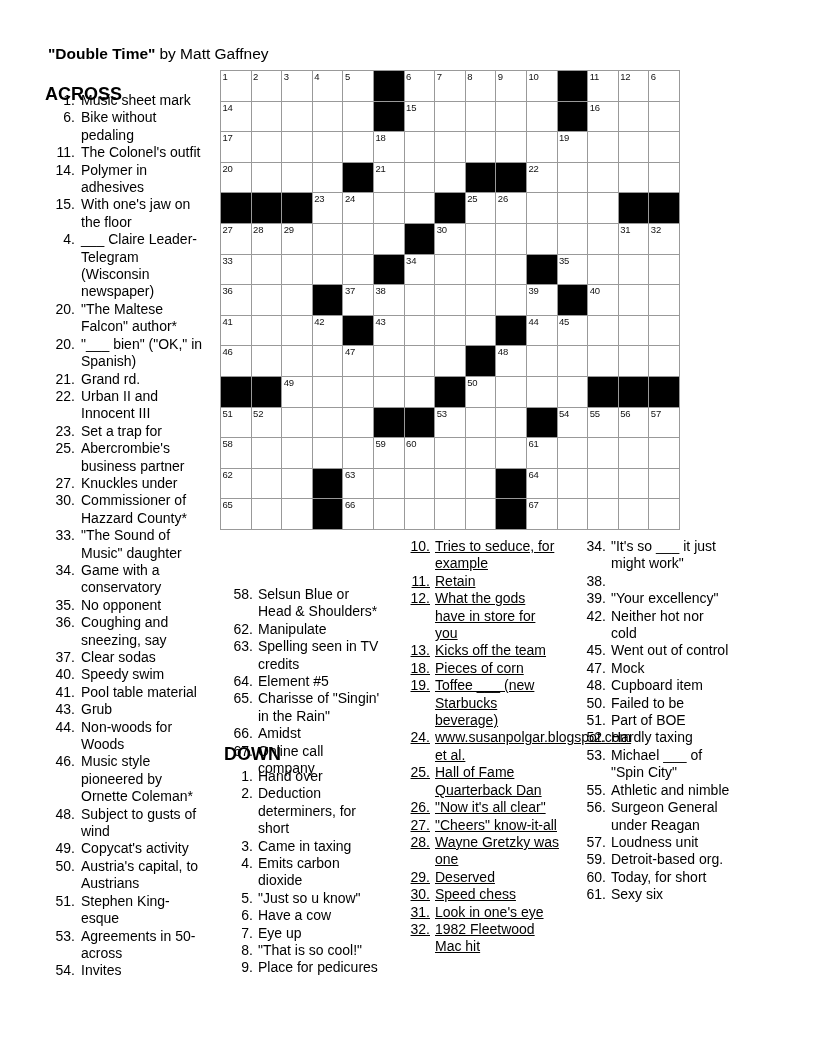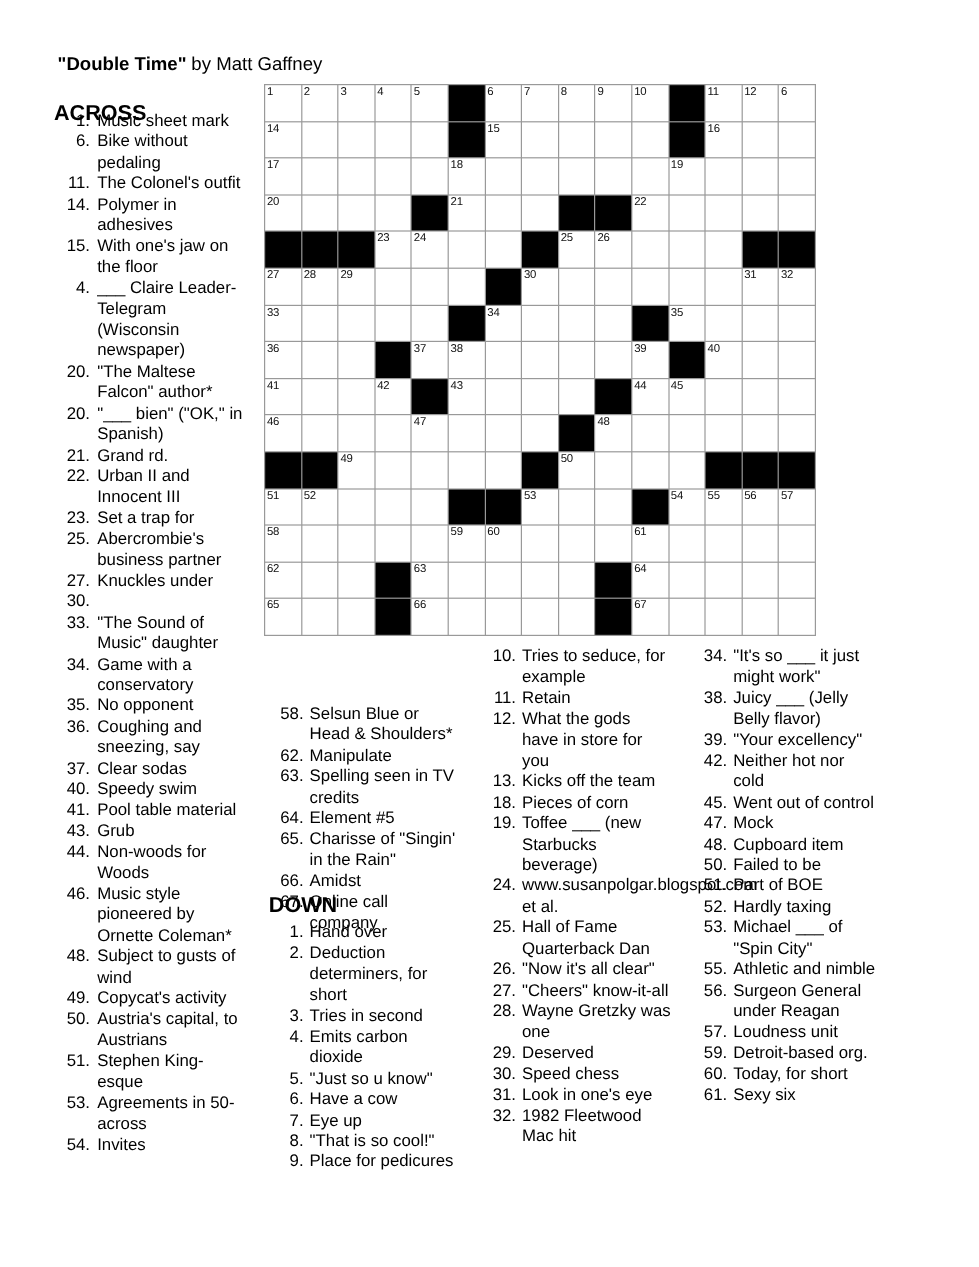--- a/index.html
+++ b/index.html
@@ -29,21 +29,21 @@
   .cluecol{position:absolute;font-size:14px;line-height:17.4px;}
   .clue{display:flex;align-items:flex-start;}
   .cnum{flex:none;width:30px;text-align:right;}
   .ctext{margin-left:6px;width:126px;}
   #col2a .ctext,#col2b .ctext{margin-left:5px;width:124px;}
   #col3 .ctext{margin-left:5px;width:124px;}
   #col4 .ctext{margin-left:5px;width:120px;}
   #col1{left:45px;top:92px;}
   #col2a{left:223px;top:538px;margin-top:48px;}
   #col2b{left:223px;top:768px;}
-  #col3{left:400px;top:538px;}
+  #col3{left:400px;top:538px;text-decoration:underline;}
   #col4{left:576px;top:538px;}
 </style>
 </head>
 <body>
 
 <div class="page">
 
   <div class="title">
     <span class="tbold">"Double Time"</span><span class="tby">by Matt Gaffney</span>
   </div>
@@ -460,20 +460,21 @@
       <div class="clue">
         <span class="cnum">25.</span>
         <span class="ctext">Abercrombie's business partner</span>
       </div>
       <div class="clue">
         <span class="cnum">27.</span>
         <span class="ctext">Knuckles under</span>
       </div>
       <div class="clue">
         <span class="cnum">30.</span>
+        <span class="ctext">Commissioner of Hazzard County*</span>
       </div>
       <div class="clue">
         <span class="cnum">33.</span>
         <span class="ctext">"The Sound of Music" daughter</span>
       </div>
       <div class="clue">
         <span class="cnum">34.</span>
         <span class="ctext">Game with a conservatory</span>
       </div>
       <div class="clue">
@@ -568,21 +569,21 @@
       <div class="clue">
         <span class="cnum">1.</span>
         <span class="ctext">Hand over</span>
       </div>
       <div class="clue">
         <span class="cnum">2.</span>
         <span class="ctext">Deduction determiners, for short</span>
       </div>
       <div class="clue">
         <span class="cnum">3.</span>
-        <span class="ctext">Tries in second</span>
+        <span class="ctext">Came in taxing</span>
       </div>
       <div class="clue">
         <span class="cnum">4.</span>
         <span class="ctext">Emits carbon dioxide</span>
       </div>
       <div class="clue">
         <span class="cnum">5.</span>
         <span class="ctext">"Just so u know"</span>
       </div>
       <div class="clue">
@@ -664,21 +665,20 @@
         <span class="ctext">1982 Fleetwood Mac hit</span>
       </div>
     </div>
   <div class="cluecol" id="col4">
       <div class="clue">
         <span class="cnum">34.</span>
         <span class="ctext">"It's so ___ it just might work"</span>
       </div>
       <div class="clue">
         <span class="cnum">38.</span>
-        <span class="ctext">Juicy ___ (Jelly Belly flavor)</span>
       </div>
       <div class="clue">
         <span class="cnum">39.</span>
         <span class="ctext">"Your excellency"</span>
       </div>
       <div class="clue">
         <span class="cnum">42.</span>
         <span class="ctext">Neither hot nor cold</span>
       </div>
       <div class="clue">

